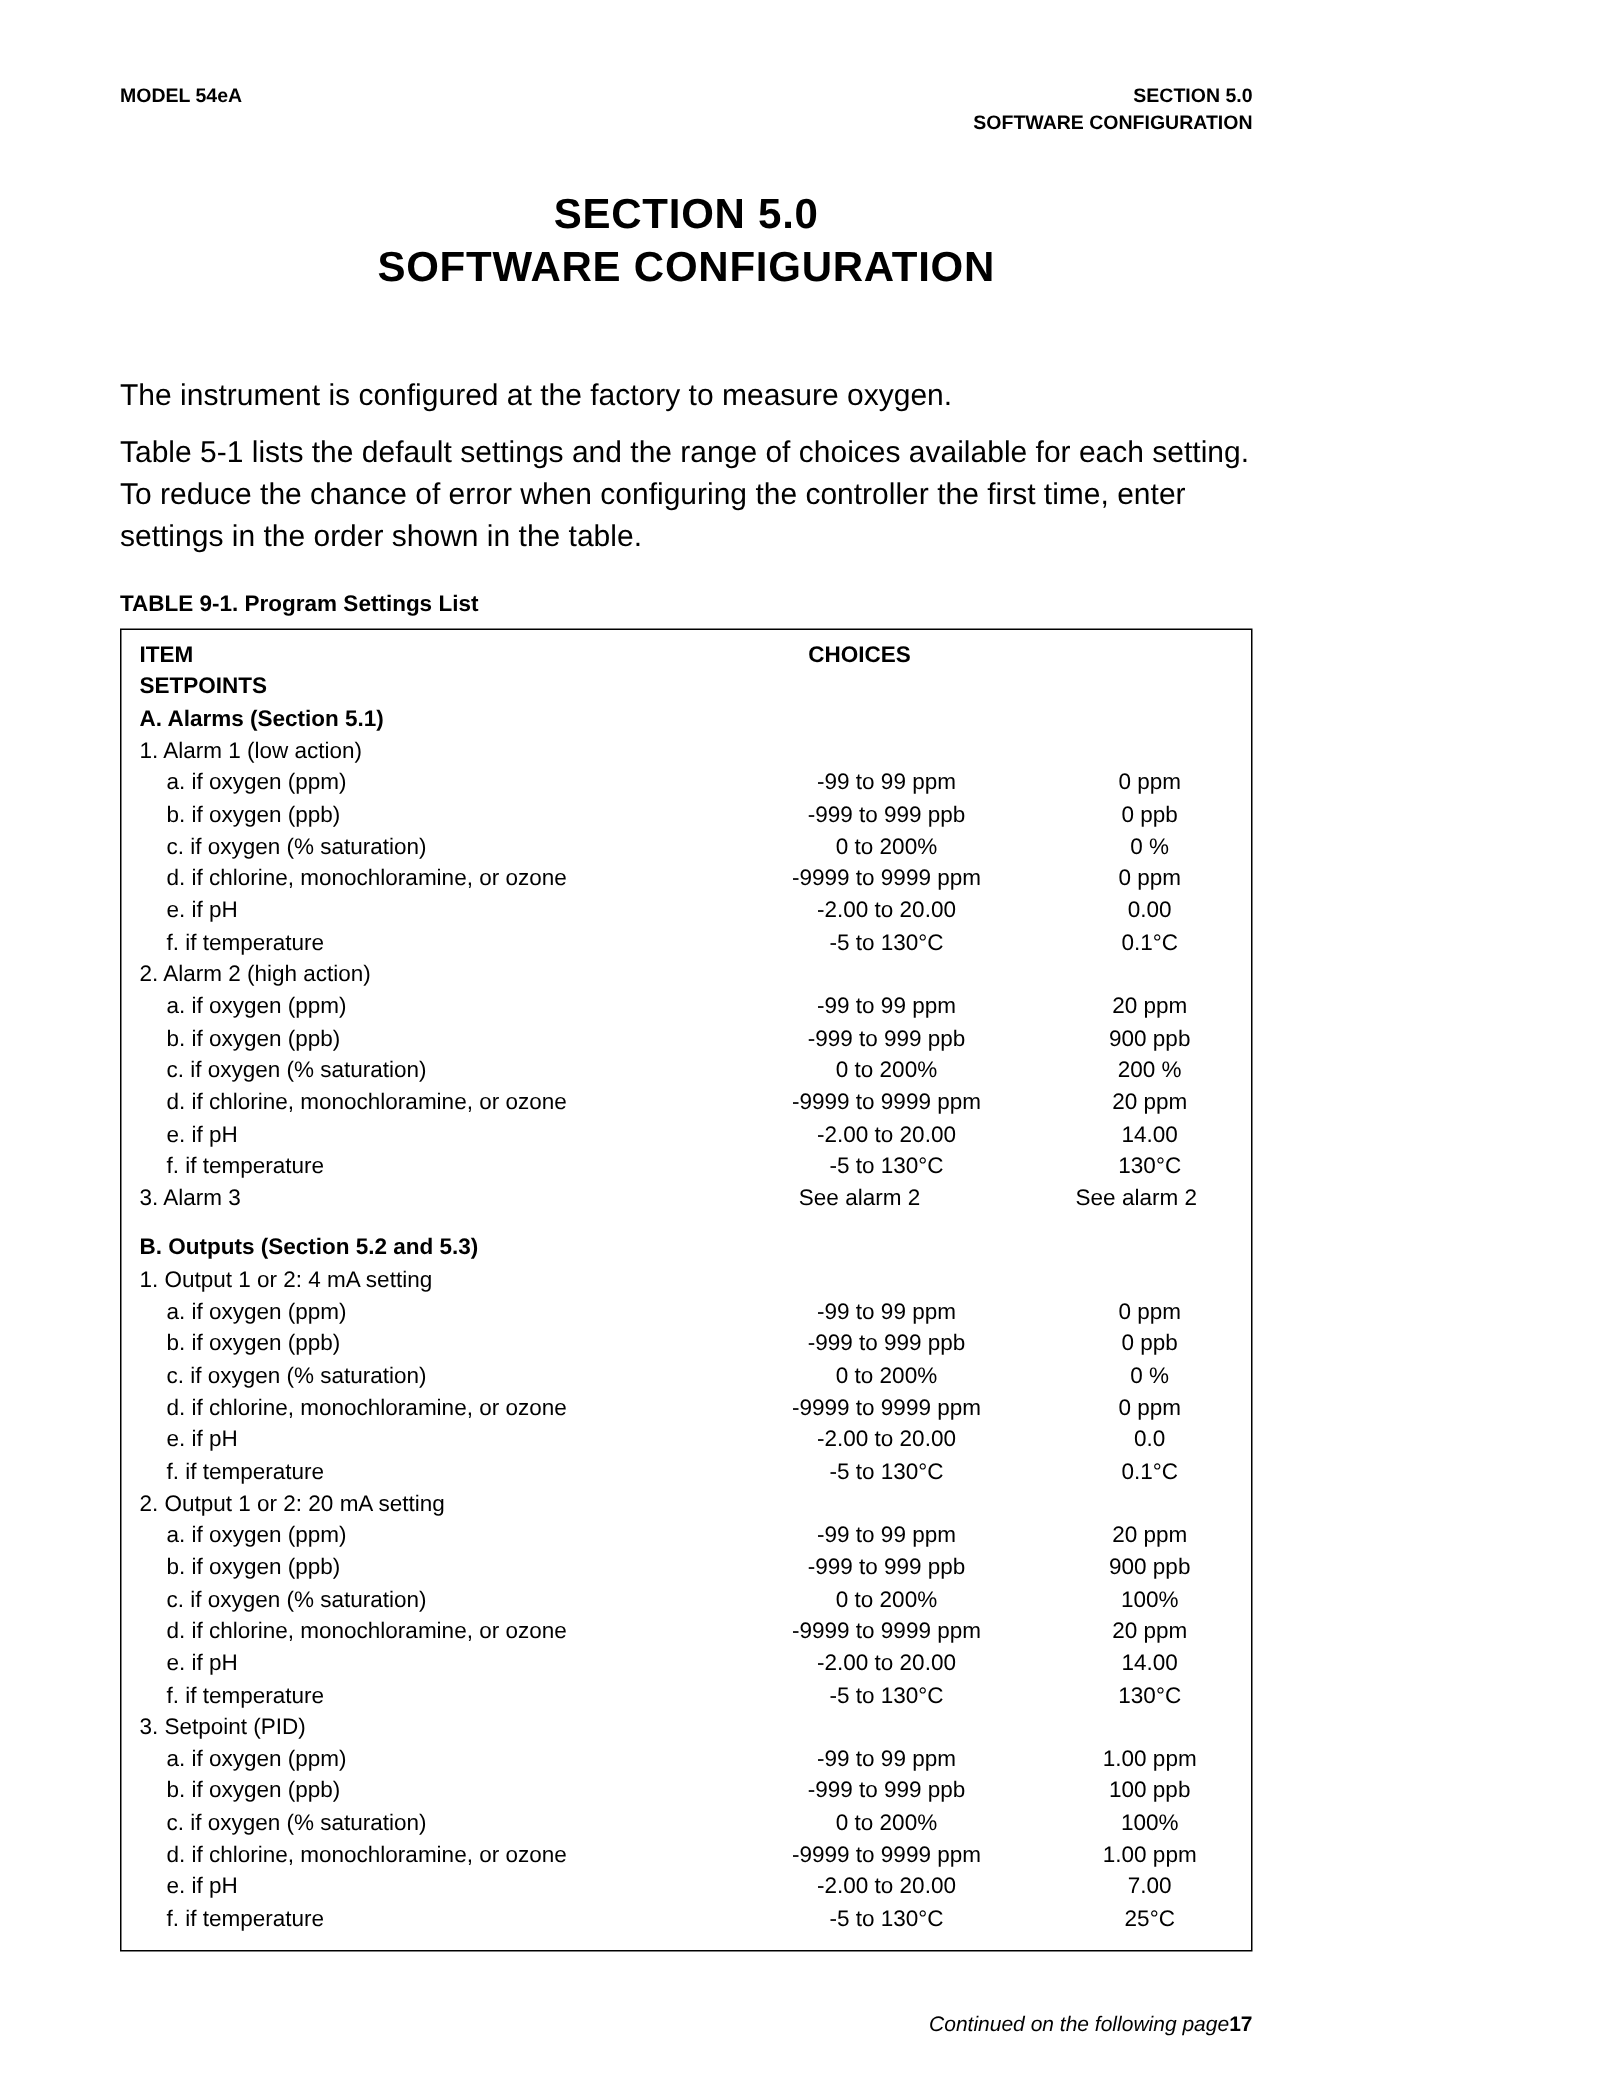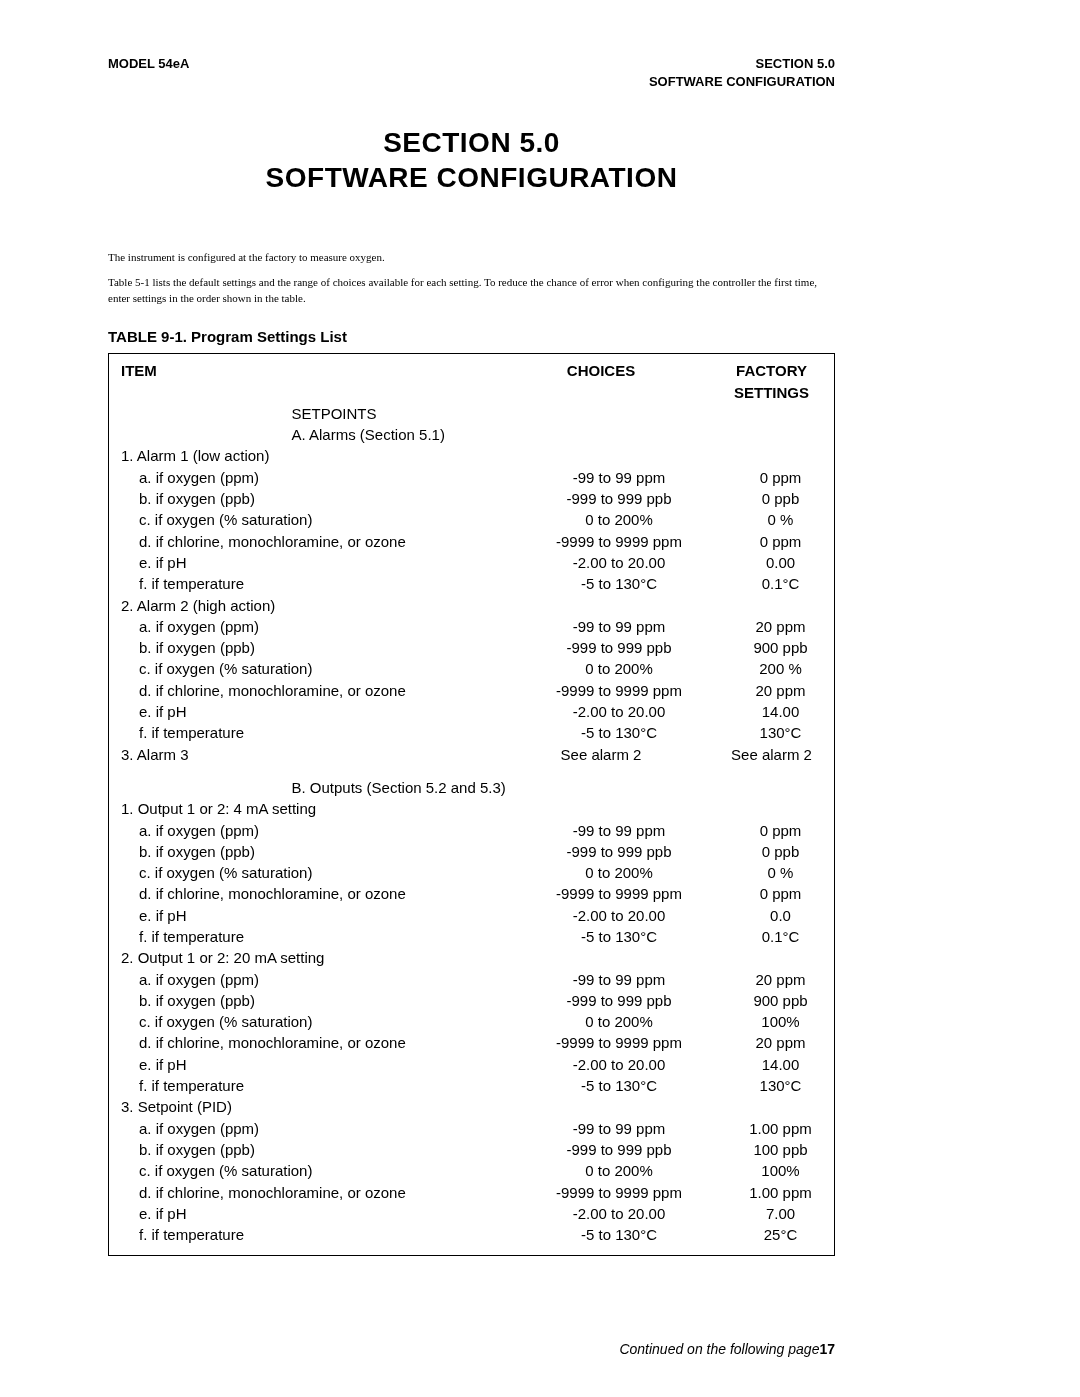--- a/index.html
+++ b/index.html
@@ -6,62 +6,61 @@
     font-family: Arial, Helvetica, sans-serif;
     margin: 0;
     padding: 0;
     background: #fff;
     color: #000;
   }
   .page {
     width: 915px;
     height: 1397px;
     box-sizing: border-box;
-    padding: 55px 80px 40px 108px;
+    padding: 55px 80px 40px 80px;
     position: relative;
   }
   .hdr {
     display: flex;
     justify-content: space-between;
     font-size: 13px;
     font-weight: bold;
     line-height: 1.35;
   }
   .hdr .right { text-align: right; }
   h1.section-title {
     text-align: center;
     font-size: 28px;
     letter-spacing: 0.5px;
     margin: 35px 0 0 0;
     line-height: 1.25;
   }
   .intro {
     margin-top: 55px;
-    font-size: 11px;
+    font-size: 20px;
     line-height: 1.4;
-    font-family: Liberation Serif, serif;
   }
   .intro p { margin: 0 0 10px 0; }
   .table-caption {
     font-weight: bold;
     font-size: 15px;
     margin: 22px 0 8px 0;
   }
   .tbl {
     border: 1.5px solid #000;
     padding: 6px 12px 10px 12px;
     font-size: 15px;
     line-height: 1.42;
   }
   .row { display: flex; }
   .col-item { flex: 0 0 360px; }
   .col-choices { flex: 0 0 240px; text-align: center; }
   .col-factory { flex: 1; text-align: center; }
   .thead { font-weight: bold; }
-  .subhead { font-weight: normal; justify-content: center; }
+  .subhead { font-weight: bold; }
   .ind1 { padding-left: 0; }
   .ind2 { padding-left: 18px; }
   .spacer { height: 12px; }
   .footer {
     position: absolute;
     left: 80px; right: 80px; bottom: 40px;
     display: flex;
     justify-content: flex-end;
     align-items: baseline;
     font-size: 14px;
@@ -91,21 +90,20 @@
     <p>The instrument is configured at the factory to measure oxygen.</p>
     <p>Table 5-1 lists the default settings and the range of choices available for each setting. To reduce the chance of error when configuring the controller the first time, enter settings in the order shown in the table.</p>
   </div>
 
   <div class="table-caption">TABLE 9-1. Program Settings List</div>
 
   <div class="tbl">
     <div class="row thead">
       <div class="col-item">ITEM</div>
       <div class="col-choices">CHOICES</div>
-      <div class="col-factory">FACTORY SETTINGS</div>
     </div>
     <div class="row subhead">
         <div class="col-item">SETPOINTS</div>
       </div>
 
     <div class="row subhead">
         <div class="col-item">A. Alarms (Section 5.1)</div>
       </div>
 
     <div class="row">

